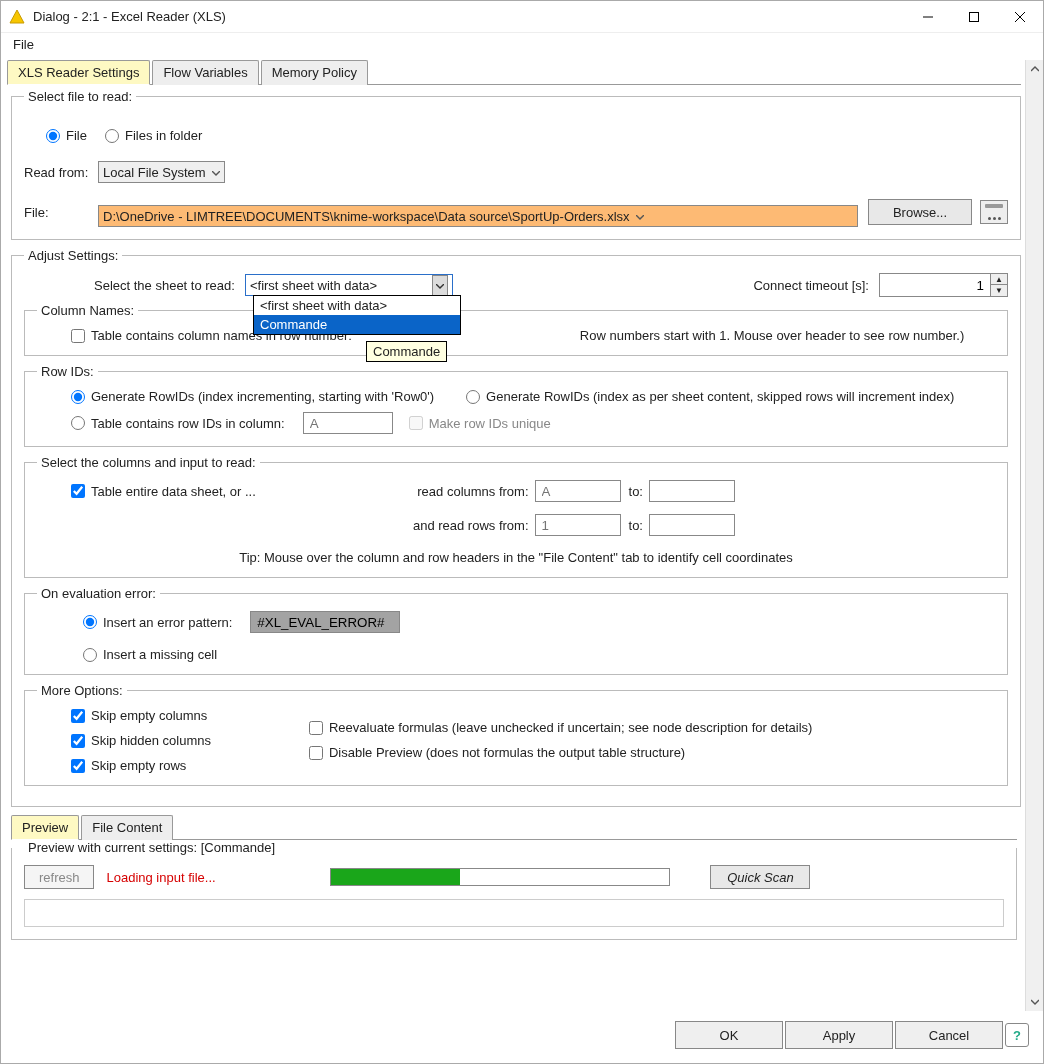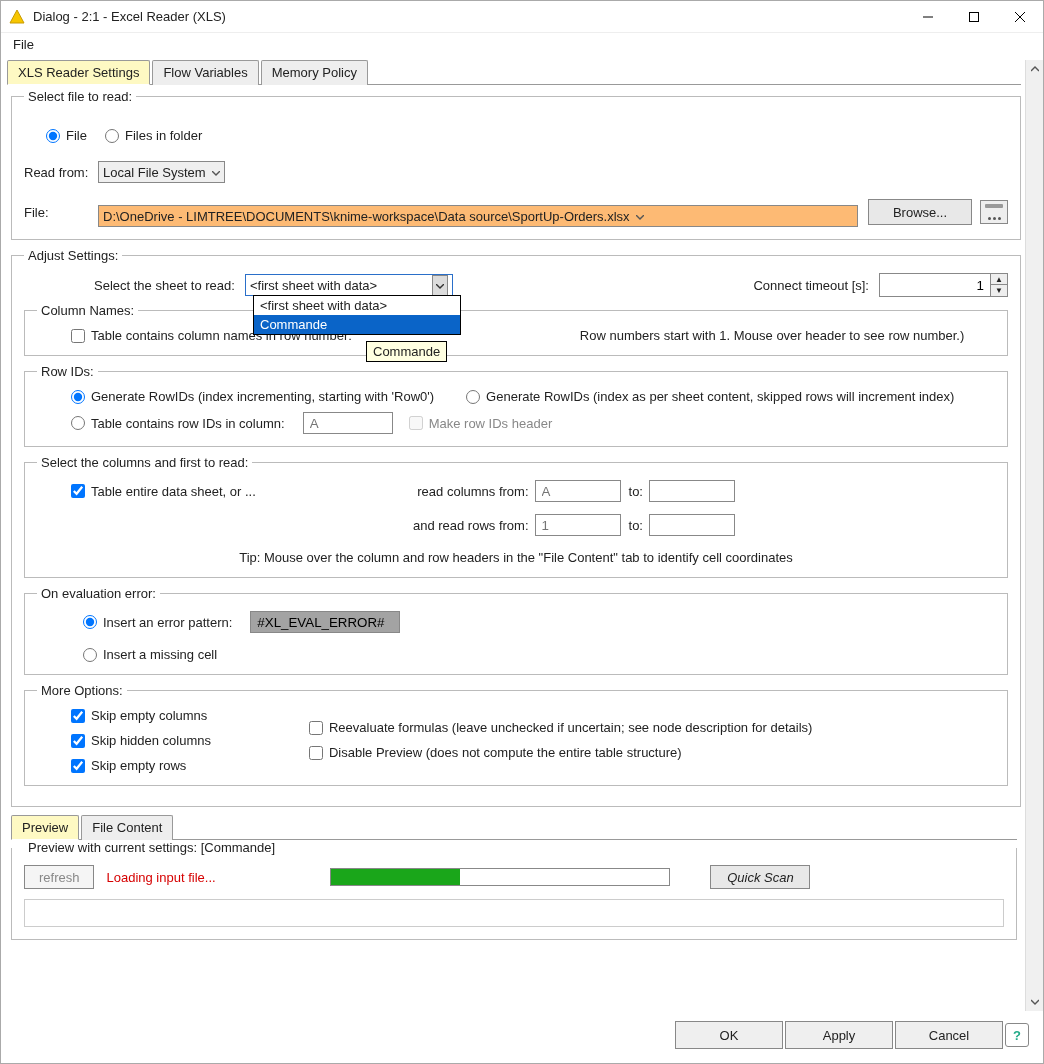--- a/index.html
+++ b/index.html
@@ -195,27 +195,27 @@
             </div>
             <div class="row" style="margin-left:34px;">
               <label class="radio">
                   <input type="radio" style="">
                   <span>Table contains row IDs in column:</span>
                 </label>
               <input class="textfield disabled" style="width: 90px;" disabled="" placeholder="A">
               <span style="width:16px;"></span>
               <label class="check disabled-text">
                   <input type="checkbox" disabled="" style="">
-                  <span>Make row IDs header</span>
+                  <span>Make row IDs unique</span>
                 </label>
             </div>
           </fieldset>
 
           <fieldset>
-            <legend>Select the columns and first to read:</legend>
+            <legend>Select the columns and input to read:</legend>
             <div class="row" style="margin-left:34px;">
               <label class="check">
                   <input type="checkbox" checked="" style="">
                   <span>Table entire data sheet, or ...</span>
                 </label>
               <span style="flex:1;"></span>
               <span class="lbl">read columns from:</span>
               <span style="width:6px;"></span>
               <input class="textfield disabled" style="width: 86px;" disabled="" placeholder="A">
               <span style="width:8px;"></span>
@@ -272,21 +272,21 @@
                     <span>Skip empty rows</span>
                   </label>
               </div>
               <div style="display:flex; flex-direction:column; gap:10px; margin-left:80px; margin-top:12px;">
                 <label class="check">
                     <input type="checkbox" style="">
                     <span>Reevaluate formulas (leave unchecked if uncertain; see node description for details)</span>
                   </label>
                 <label class="check">
                     <input type="checkbox" style="">
-                    <span>Disable Preview  (does not compute the entire table structure)</span>
+                    <span>Disable Preview  (does not formulas the output table structure)</span>
                   </label>
               </div>
             </div>
           </fieldset>
 
         </fieldset>
 
         <div class="small-tabs">
           <div class="tab active">Preview</div>
           <div class="tab">File Content</div>

